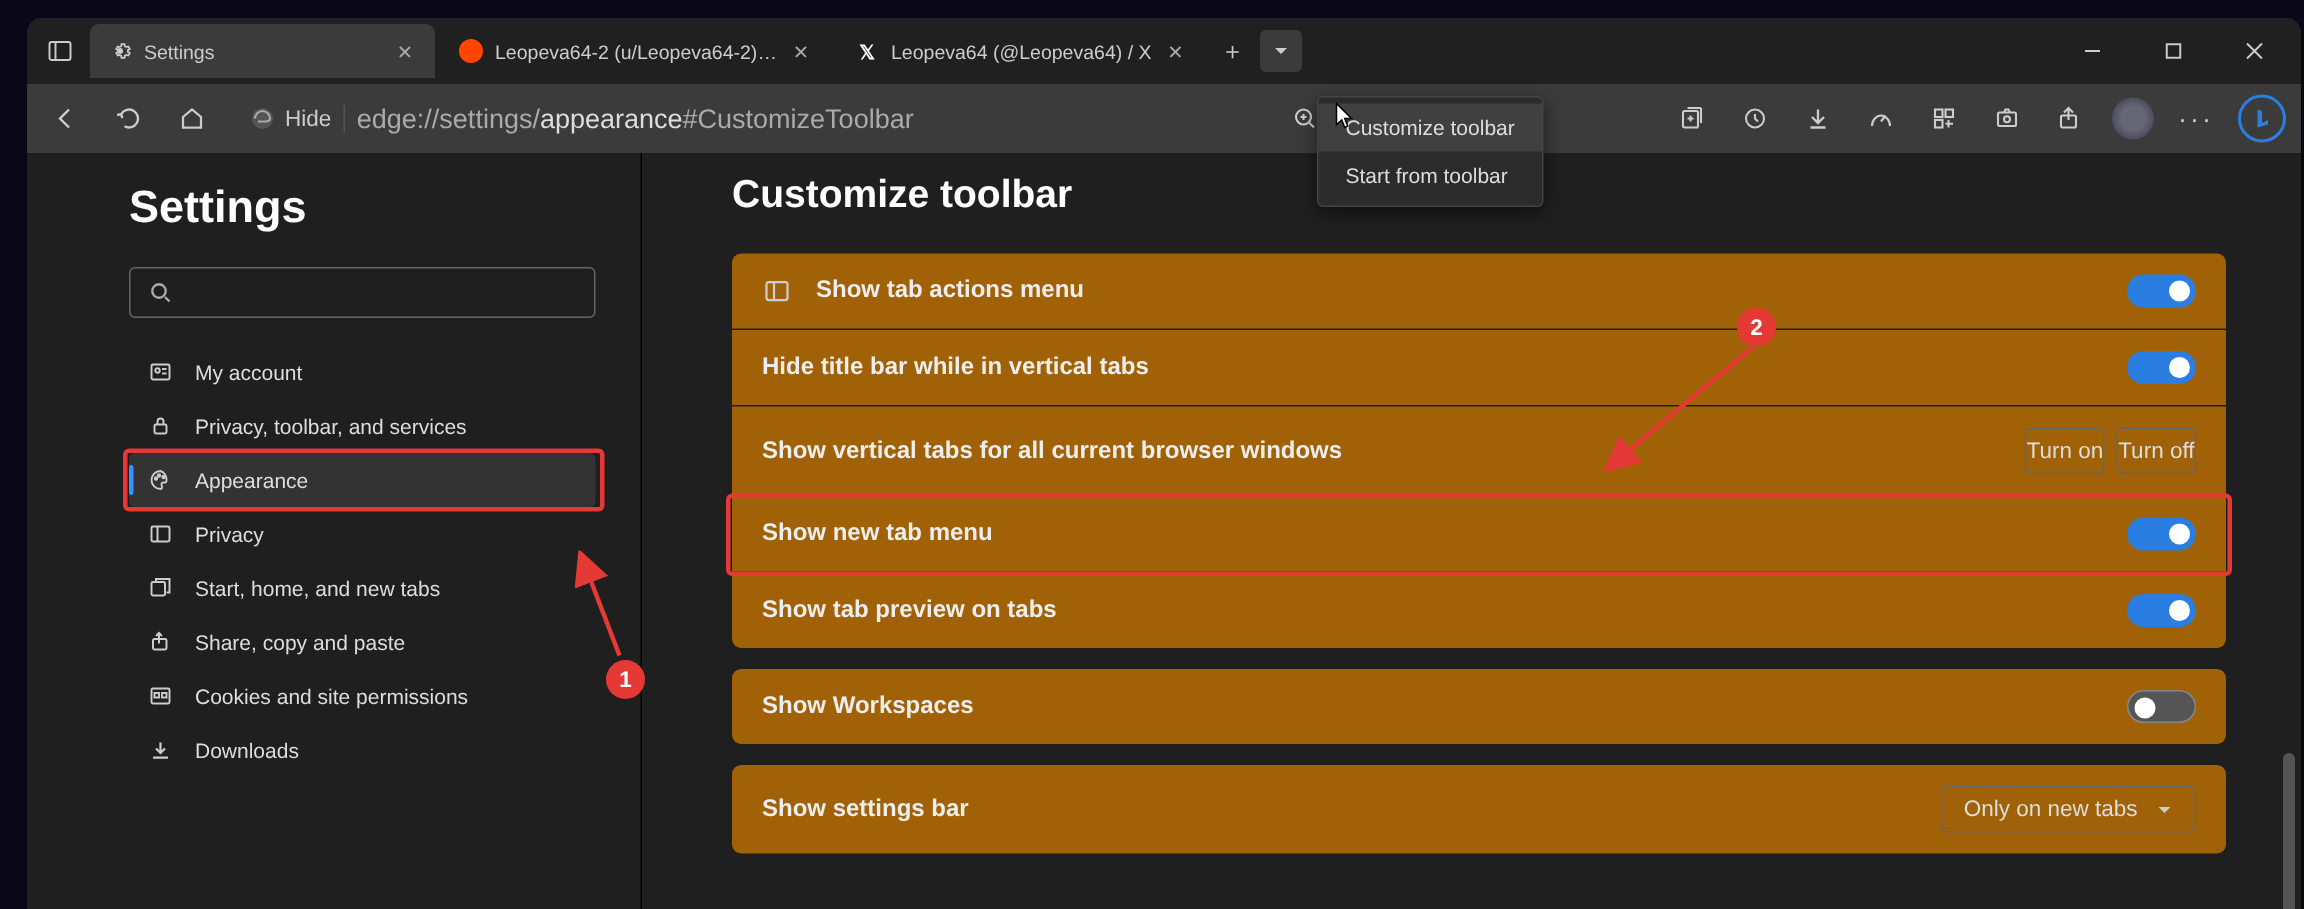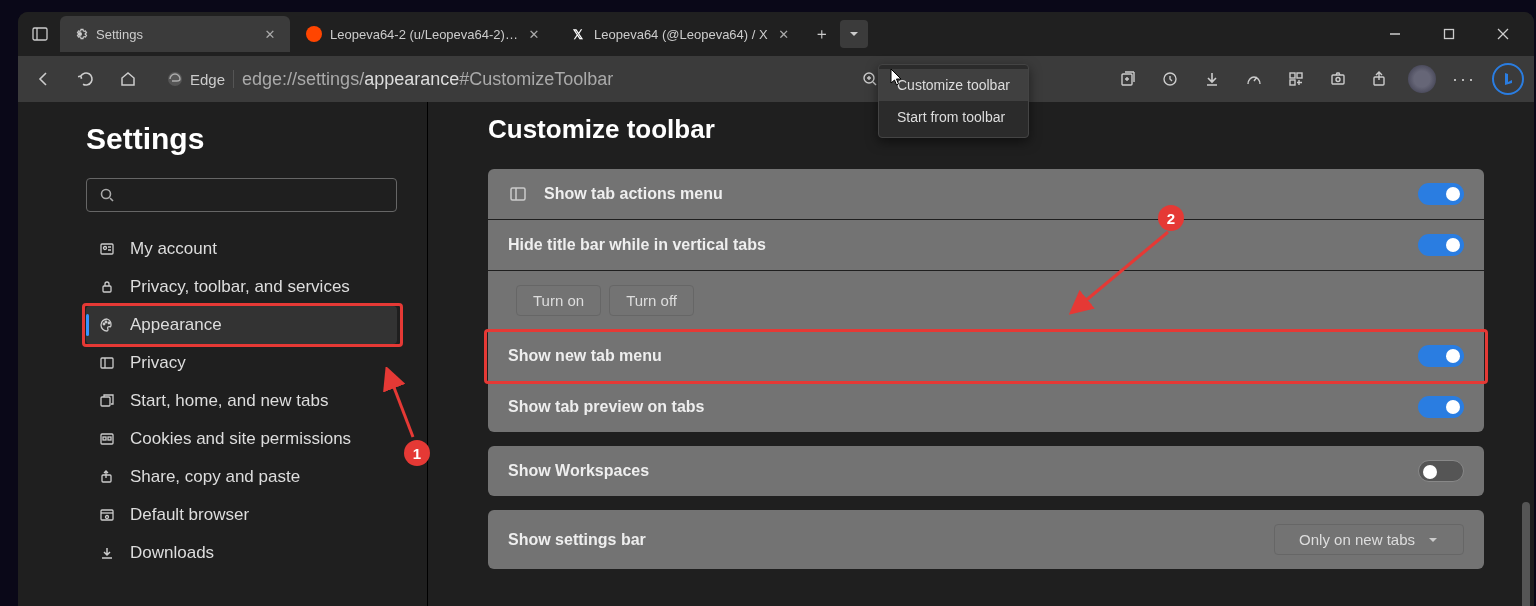--- a/index.html
+++ b/index.html
@@ -36,40 +36,40 @@
   .tb-icon { width: 28px; height: 28px; display: flex; align-items: center; justify-content: center; color: #ccc; }
   .avatar { width: 28px; height: 28px; border-radius: 50%; background: radial-gradient(circle, #667 40%, #334 100%); }
   .bing { width: 32px; height: 32px; border-radius: 50%; border: 2px solid #2a7de1; display: flex; align-items: center; justify-content: center; }
   
   
   .content { display: flex; height: calc(100% - 90px); background: #1f1f1f; }
   .sidebar { width: 410px; padding: 20px 30px 0 68px; border-right: 1px solid #000; }
   .sb-title { color: #fff; font-size: 30px; font-weight: 600; margin-bottom: 22px; }
   .sb-search { display: flex; align-items: center; border: 1px solid #666; border-radius: 4px; padding: 8px 12px; margin-bottom: 18px; gap: 10px; }
   .sb-search input { background: transparent; border: none; outline: none; color: #ccc; font-size: 15px; flex: 1; }
-  .sb-item { display: flex; align-items: center; gap: 14px; padding: 9px 12px; color: #ddd; font-size: 17px; border-radius: 4px; position: relative; }
+  .sb-item { display: flex; align-items: center; gap: 14px; padding: 9px 12px; color: #ddd; font-size: 14px; border-radius: 4px; position: relative; }
   .sb-item.active { background: #333; }
   .sb-item.active::before { content: ""; position: absolute; left: 0; top: 8px; bottom: 8px; width: 3px; background: #3794ff; border-radius: 2px; }
   .sb-icon { width: 18px; height: 18px; display: flex; align-items: center; justify-content: center; color: #ccc; }
   
   .main { flex: 1; padding: 12px 50px 0 60px; overflow-y: auto; position: relative; }
   .main-title { color: #fff; font-size: 26px; font-weight: 600; margin-bottom: 24px; }
-  .card { background: #737373; border-radius: 6px; margin-bottom: 14px; }
+  .card { background: #a16207; border-radius: 6px; margin-bottom: 14px; }
   .row { display: flex; align-items: center; padding: 14px 20px; border-bottom: 1px solid #1f1f1f; }
   .row:last-child { border-bottom: none; }
   .row-icon { width: 20px; height: 20px; margin-right: 16px; display: flex; align-items: center; justify-content: center; color: #ccc; }
   .row-label { color: #eee; font-size: 16px; font-weight: 600; flex: 1; }
   .toggle { width: 46px; height: 22px; border-radius: 11px; position: relative; }
   .toggle.on { background: #2a7de1; }
   .toggle.off { background: #555; border: 1px solid #888; }
   .toggle::after { content: ""; position: absolute; width: 14px; height: 14px; background: #fff; border-radius: 50%; top: 4px; }
   .toggle.on::after { right: 4px; }
   .toggle.off::after { left: 4px; }
-  .btn-word { border: 1px solid #666; border-radius: 4px; padding: 6px 16px; color: #ddd; font-size: 15px; margin-left: 8px; }
-  .select { border: 1px solid #666; border-radius: 4px; padding: 6px 24px; color: #ddd; font-size: 15px; display: flex; align-items: center; gap: 12px; }
+  .btn-word { border: 1px solid #666; border-radius: 4px; padding: 6px 0; color: #ddd; font-size: 15px; margin-left: 8px; }
+  .select { border: 1px solid #666; border-radius: 4px; padding: 6px 14px; color: #ddd; font-size: 15px; display: flex; align-items: center; gap: 12px; }
   
   
   .hl-box { position: absolute; border: 3px solid #e53935; border-radius: 4px; pointer-events: none; }
   .marker { position: absolute; width: 26px; height: 26px; border-radius: 50%; background: #e53935; color: #fff; display: flex; align-items: center; justify-content: center; font-weight: 700; font-size: 15px; z-index: 50; }
   .arrow-svg { position: absolute; pointer-events: none; z-index: 49; }
   
   .scrollbar { position: absolute; right: 4px; top: 400px; width: 8px; height: 170px; background: #555; border-radius: 4px; }
   .cursor { position: absolute; z-index: 200; }
 </style>
 </head>
@@ -152,21 +152,21 @@
         <svg width="18" height="18" stroke="#ccc" fill="none" stroke-width="1.5">
           <path d="M3 8l6-5 6 5v7H3z"></path>
         </svg>
       </div>
     <div class="address">
       <span class="addr-badge">
         <svg width="18" height="18" viewBox="0 0 18 18">
             <circle cx="9" cy="9" r="7" fill="#555"></circle>
             <path d="M4 9a5 5 0 0110 0c0 2-2 2-3 2H6" fill="none" stroke="#aaa" stroke-width="1.4"></path>
           </svg>
-        <span style="font-size:15px;">Edge</span>
+        <span style="font-size:15px;">Hide</span>
       </span>
       <span class="addr-text">
         <span>edge://settings/</span><span class="hl">appearance</span><span>#CustomizeToolbar</span>
       </span>
     </div>
     <div class="tb-right">
       <div class="tb-icon">
           <svg width="18" height="18" stroke="#ccc" fill="none" stroke-width="1.4">
             <circle cx="8" cy="8" r="5"></circle>
             <line x1="12" y1="12" x2="15" y2="15"></line>
@@ -294,45 +294,35 @@
             <svg width="16" height="16" stroke="#ccc" fill="none" stroke-width="1.3">
               <rect x="2" y="4" width="9" height="9" rx="1"></rect>
               <path d="M5 4V2h9v9h-2"></path>
             </svg>
           </span>
           <span>Start, home, and new tabs</span>
         </div>
       <div class="sb-item">
           <span class="sb-icon">
             <svg width="16" height="16" stroke="#ccc" fill="none" stroke-width="1.3">
+              <rect x="3" y="6" width="9" height="7" rx="1"></rect>
+              <path d="M7 9V2M5 4l2-2 2 2"></path>
+            </svg>
+          </span>
+          <span>Share, copy and paste</span>
+        </div>
+      <div class="sb-item">
+          <span class="sb-icon">
+            <svg width="16" height="16" stroke="#ccc" fill="none" stroke-width="1.3">
               <rect x="2" y="3" width="12" height="10" rx="1"></rect>
               <rect x="4" y="6" width="3" height="3"></rect>
               <rect x="9" y="6" width="3" height="3"></rect>
             </svg>
           </span>
           <span>Cookies and site permissions</span>
-        </div>
-      <div class="sb-item">
-          <span class="sb-icon">
-            <svg width="16" height="16" stroke="#ccc" fill="none" stroke-width="1.3">
-              <rect x="3" y="6" width="9" height="7" rx="1"></rect>
-              <path d="M7 9V2M5 4l2-2 2 2"></path>
-            </svg>
-          </span>
-          <span>Share, copy and paste</span>
-        </div>
-      <div class="sb-item">
-          <span class="sb-icon">
-            <svg width="16" height="16" stroke="#ccc" fill="none" stroke-width="1.3">
-              <rect x="2" y="3" width="12" height="10" rx="1"></rect>
-              <line x1="2" y1="6" x2="14" y2="6"></line>
-              <circle cx="8" cy="10" r="1.5"></circle>
-            </svg>
-          </span>
-          <span>Default browser</span>
         </div>
       <div class="sb-item">
           <span class="sb-icon">
             <svg width="16" height="16" stroke="#ccc" fill="none" stroke-width="1.5">
               <path d="M8 3v7M5 7l3 3 3-3M3 13h10"></path>
             </svg>
           </span>
           <span>Downloads</span>
         </div>
     </div>
@@ -348,20 +338,21 @@
               </svg>
             </span>
           <span class="row-label">Show tab actions menu</span>
           <div class="toggle on"></div>
         </div>
         <div class="row">
           <span class="row-label">Hide title bar while in vertical tabs</span>
           <div class="toggle on"></div>
         </div>
         <div class="row">
+          <span class="row-label">Show vertical tabs for all current browser windows</span>
           <div class="btn-word">Turn on</div>
           <div class="btn-word">Turn off</div>
         </div>
         <div style="position:relative;">
           <div class="row">
             <span class="row-label">Show new tab menu</span>
             <div class="toggle on"></div>
           </div>
           <div class="hl-box" style="top:-2px;left:-4px;right:-4px;bottom:-2px;"></div>
         </div>

